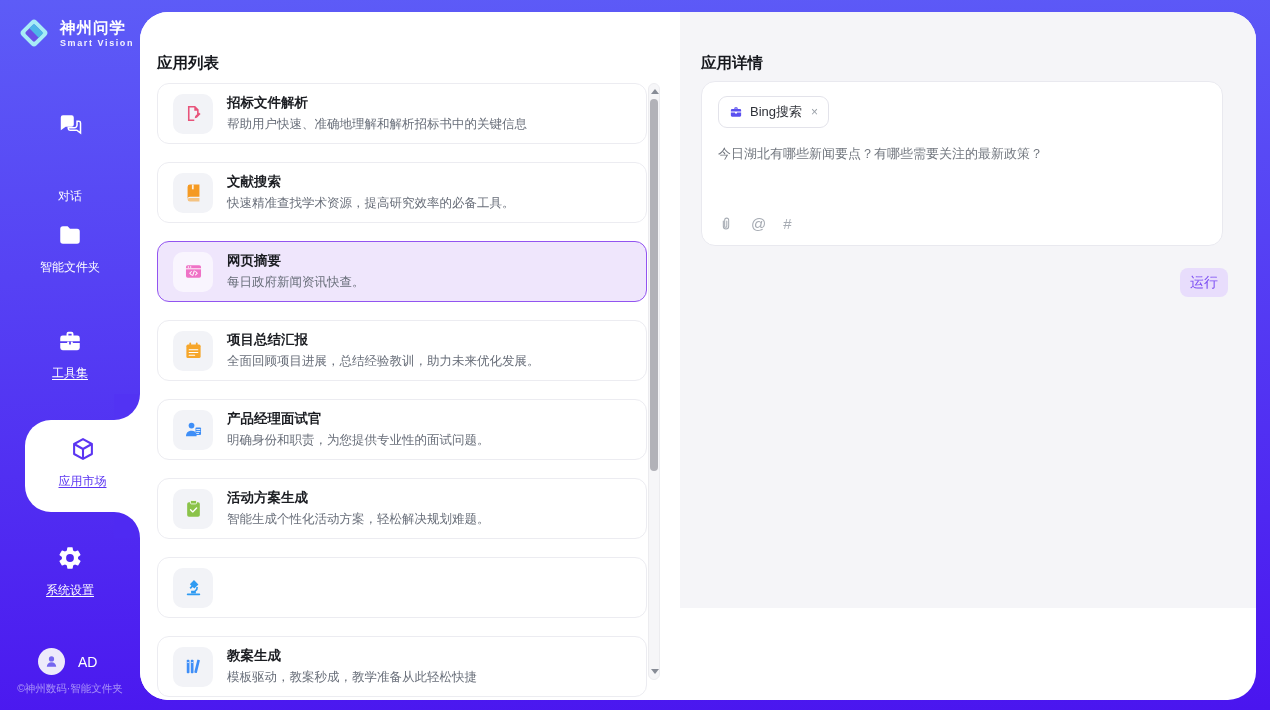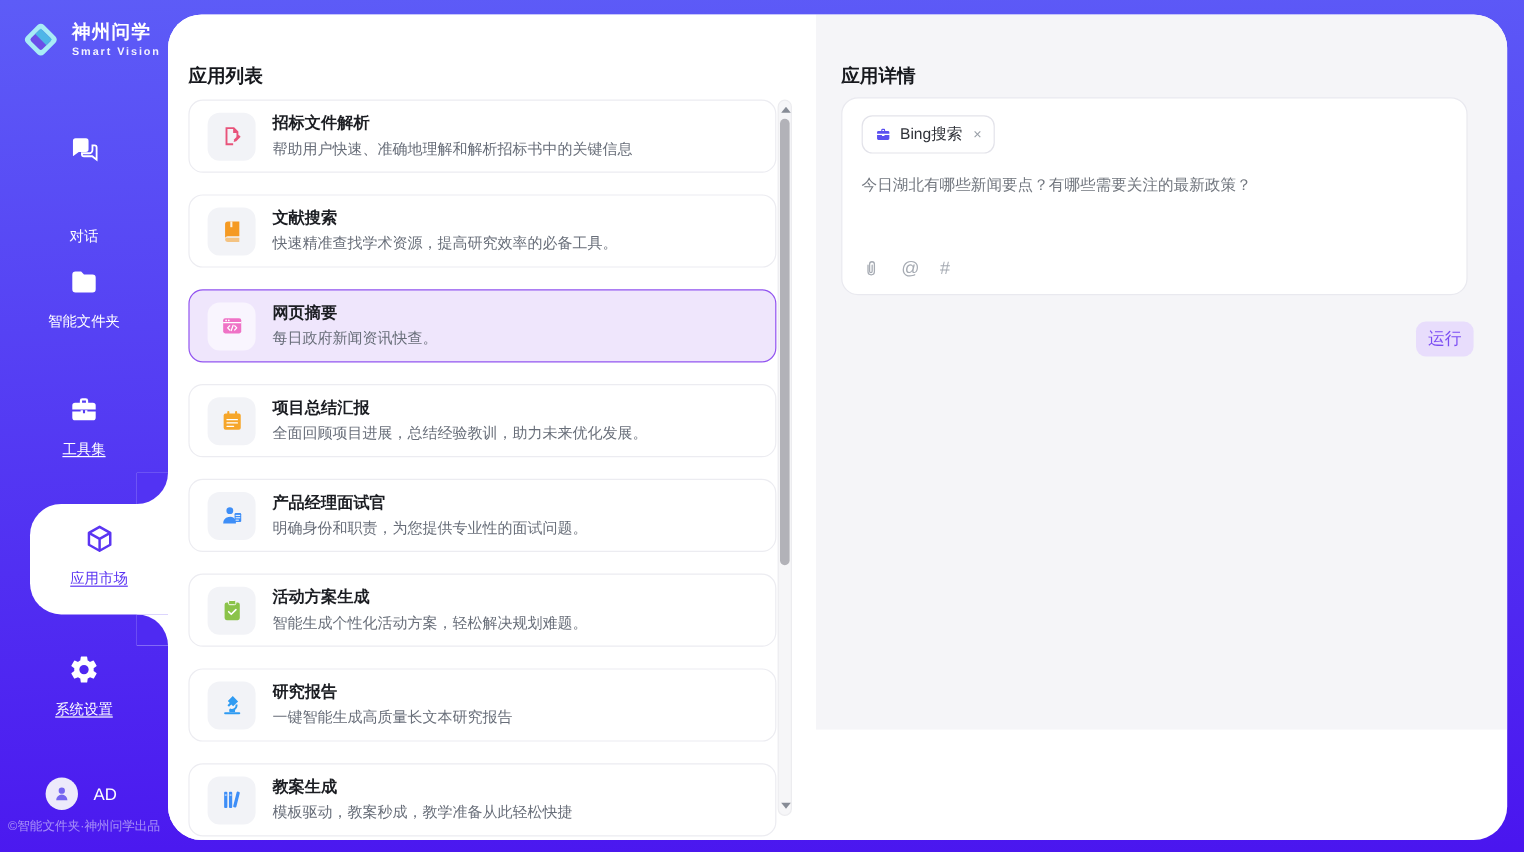--- a/index.html
+++ b/index.html
@@ -145,21 +145,21 @@
       </nav>
 
     <div class="user-row">
       <div class="avatar">
         <svg viewBox="0 0 24 24" fill="currentColor">
           <path d="M12 12a4.2 4.2 0 1 0 0-8.4A4.2 4.2 0 0 0 12 12zm-7.5 8.5a7.5 7.5 0 0 1 15 0z"></path>
         </svg>
       </div>
       <span class="user-name">AD</span>
     </div>
-    <div class="side-footer">©智能文件夹·神州问学出品</div>
+    <div class="side-footer">©神州数码·智能文件夹</div>
   </div>
 
   <div class="content">
 
     <section class="list-panel">
       <h2 class="panel-title">应用列表</h2>
       <div class="cards" id="cards-root">
           <div class="card">
             <div class="icon-box">
               <svg viewBox="0 0 24 24" fill="currentColor" style="color: rgb(232, 83, 122);">
@@ -242,24 +242,20 @@
             </div>
           </div>
           <div class="card">
             <div class="icon-box">
               <svg viewBox="0 0 24 24" fill="currentColor" style="color: rgb(47, 155, 242);">
                 <path d="M12.6 2.6l5.6 5.6-5.2 5.2-2-2-2.4 2.4-1.6-1.6 2.4-2.4-2-2 5.2-5.2z"></path>
                 <path d="M17.6 11.5a6.2 6.2 0 0 1-8.9 6.1l1-1.8a4.2 4.2 0 0 0 5.9-4.3h2z"></path>
                 <rect x="3.5" y="19.5" width="17" height="2.2" rx="1.1"></rect>
                 <rect x="9" y="16.8" width="6" height="2.7"></rect>
               </svg>
-            </div>
-            <div class="card-text">
-              <div class="card-title">研究报告</div>
-              <div class="card-desc">一键智能生成高质量长文本研究报告</div>
             </div>
           </div>
           <div class="card">
             <div class="icon-box">
               <svg viewBox="0 0 24 24" fill="currentColor" style="color: rgb(62, 142, 247);">
                 <rect x="3.5" y="3.5" width="3.4" height="17" rx="1"></rect>
                 <rect x="8.6" y="3.5" width="3.4" height="17" rx="1"></rect>
                 <g transform="rotate(14 17.5 12)">
                   <rect x="14.8" y="3.5" width="3.4" height="17" rx="1"></rect>
                 </g>

